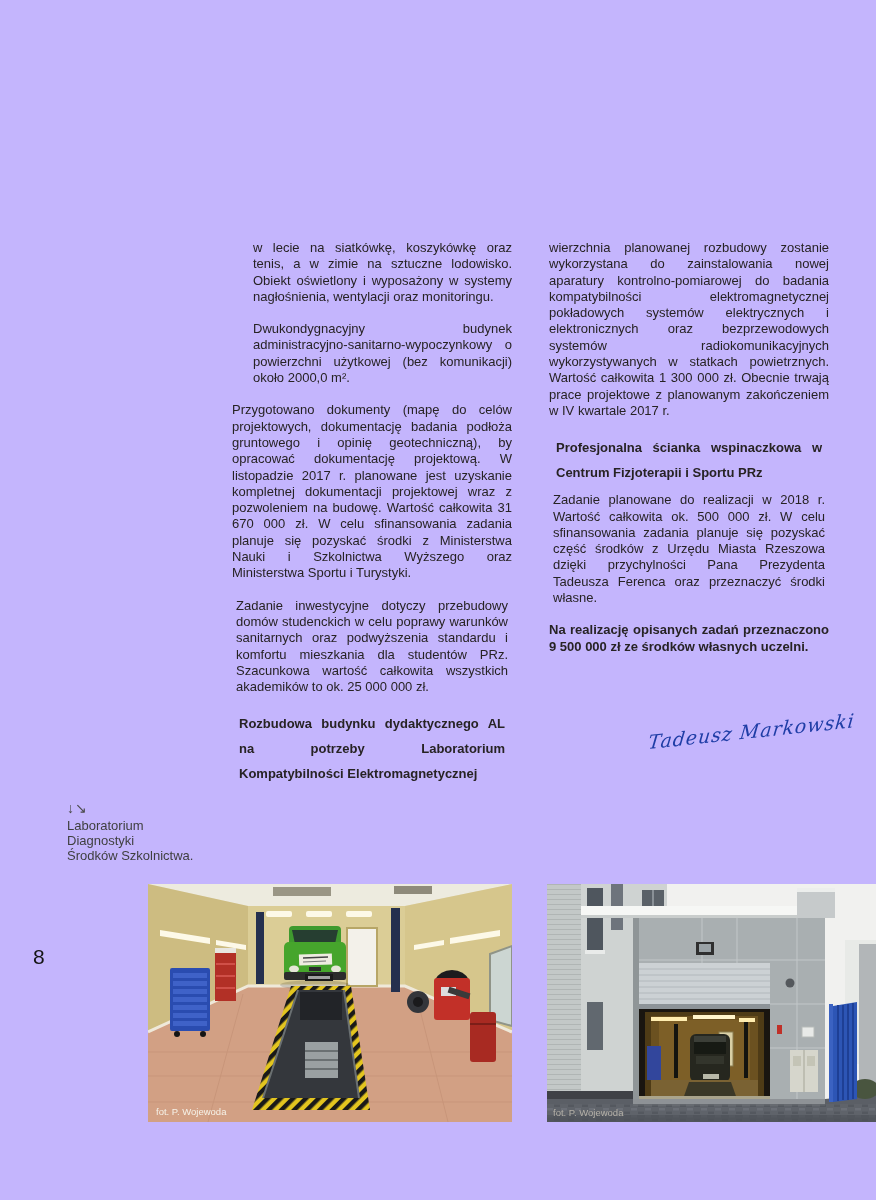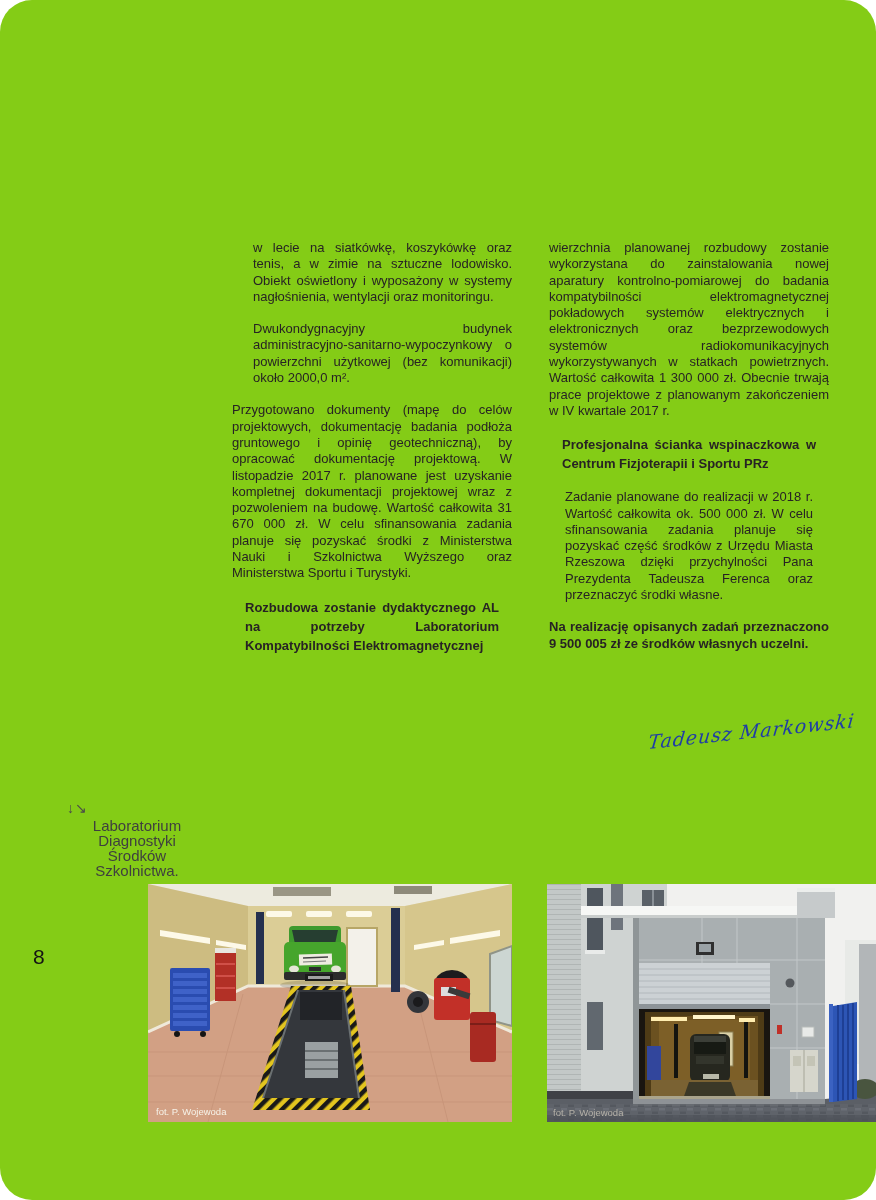--- a/index.html
+++ b/index.html
@@ -1,32 +1,32 @@
 <!DOCTYPE html>
 <html><head>
 <meta charset="utf-8">
 <style>
   html,body{margin:0;padding:0;background:#ffffff;}
   .page{
-    position:relative;width:876px;height:1200px;background:#84cc16;overflow:hidden;
-    font-family:"Liberation Sans",sans-serif;color:#272324;border-radius:32px;
+    position:relative;width:876px;height:1200px;background:#c4b5fd;overflow:hidden;
+    font-family:"Liberation Sans",sans-serif;color:#272324;
   }
   .col{position:absolute;top:240px;width:280px;}
   .col-left{left:232px;}
   .col-right{left:549px;}
   .col p{margin:0 0 16px 0;font-size:13px;line-height:16.3px;text-align:justify;}
   .col p.indent{padding-left:21px;}
   .sect{margin:12px 0 16px 0;}
-  .sect h3{margin:13px;font-size:13px;line-height:19px;font-weight:700;text-align:justify;}
-  .sect p{margin:16px;}
+  .sect h3{margin:7px;font-size:13px;line-height:25px;font-weight:700;text-align:justify;}
+  .sect p{margin:4px;}
   .bold-para{font-weight:700;}
   .mt-lg{margin-top:24px !important;}
   .caption{position:absolute;left:67px;top:800px;width:140px;color:#3f3f3f;}
   .caption .arrows{font-size:14px;line-height:16px;color:#4a4a4a;margin-bottom:2px;letter-spacing:1px;}
-  .caption .cap-line{font-size:15px;line-height:15px;text-align:center;}
+  .caption .cap-line{font-size:13px;line-height:15px;}
   .pagenum{position:absolute;left:33px;top:945px;font-size:21px;color:#141414;}
   .signature{
     position:absolute;left:652px;top:700px;width:200px;height:62px;
     display:flex;align-items:center;justify-content:center;
   }
   .signature span{
     font-family:"DejaVu Serif",serif;font-style:italic;font-size:19px;letter-spacing:1px;
     color:#1f3da6;transform:rotate(-6deg) skewX(-12deg);white-space:nowrap;
   }
   .photo{position:absolute;top:884px;line-height:0;}
@@ -37,33 +37,34 @@
 </head>
 <body>
 
 <div class="page">
 
   <div class="col col-left">
     <p class="indent">w lecie na siatkówkę, koszykówkę oraz tenis, a w zimie na sztuczne lodowisko. Obiekt oświetlony i wyposażony w systemy nagłośnienia, wentylacji oraz monitoringu.</p>
     <p class="indent">Dwukondygnacyjny budynek administracyjno-sanitarno-wypoczynkowy o powierzchni użytkowej (bez komunikacji) około 2000,0 m².</p>
     <p>Przygotowano dokumenty (mapę do celów projektowych, dokumentację badania podłoża gruntowego i opinię geotechniczną), by opracować dokumentację projektową. W listopadzie 2017 r. planowane jest uzyskanie kompletnej dokumentacji projektowej wraz z pozwoleniem na budowę. Wartość całkowita 31 670 000 zł. W celu sfinansowania zadania planuje się pozyskać środki z Ministerstwa Nauki i Szkolnictwa Wyższego oraz Ministerstwa Sportu i Turystyki.</p>
     <div class="sect">
+      <p>Zadanie inwestycyjne dotyczy przebudowy domów studenckich w celu poprawy warunków sanitarnych oraz podwyższenia standardu i komfortu mieszkania dla studentów PRz. Szacunkowa wartość całkowita wszystkich akademików to ok. 25 000 000 zł.</p>
     </div>
     <div class="sect">
-      <h3>Rozbudowa zostanie dydaktycznego AL na potrzeby Laboratorium Kompatybilności Elektromagnetycznej</h3>
+      <h3>Rozbudowa budynku dydaktycznego AL na potrzeby Laboratorium Kompatybilności Elektromagnetycznej</h3>
     </div>
   </div>
 
   <div class="col col-right">
     <p>wierzchnia planowanej rozbudowy zostanie wykorzystana do zainstalowania nowej aparatury kontrolno-pomiarowej do badania kompatybilności elektromagnetycznej pokładowych systemów elektrycznych i elektronicznych oraz bezprzewodowych systemów radiokomunikacyjnych wykorzystywanych w statkach powietrznych. Wartość całkowita 1 300 000 zł. Obecnie trwają prace projektowe z planowanym zakończeniem w IV kwartale 2017 r.</p>
     <div class="sect">
       <h3>Profesjonalna ścianka wspinaczkowa w Centrum Fizjoterapii i Sportu PRz</h3>
       <p>Zadanie planowane do realizacji w 2018 r. Wartość całkowita ok. 500 000 zł. W celu sfinansowania zadania planuje się pozyskać część środków z Urzędu Miasta Rzeszowa dzięki przychylności Pana Prezydenta Tadeusza Ferenca oraz przeznaczyć środki własne.</p>
     </div>
-    <p class="bold-para">Na realizację opisanych zadań przeznaczono 9 500 005 zł ze środków własnych uczelni.</p>
+    <p class="bold-para">Na realizację opisanych zadań przeznaczono 9 500 000 zł ze środków własnych uczelni.</p>
   </div>
 
   <div class="signature">
     <span>Tadeusz Markowski</span>
   </div>
 
   <div class="caption">
     <div class="arrows">↓↘</div>
     <div class="cap-line">Laboratorium Diagnostyki</div>
     <div class="cap-line">Środków Szkolnictwa.</div>

